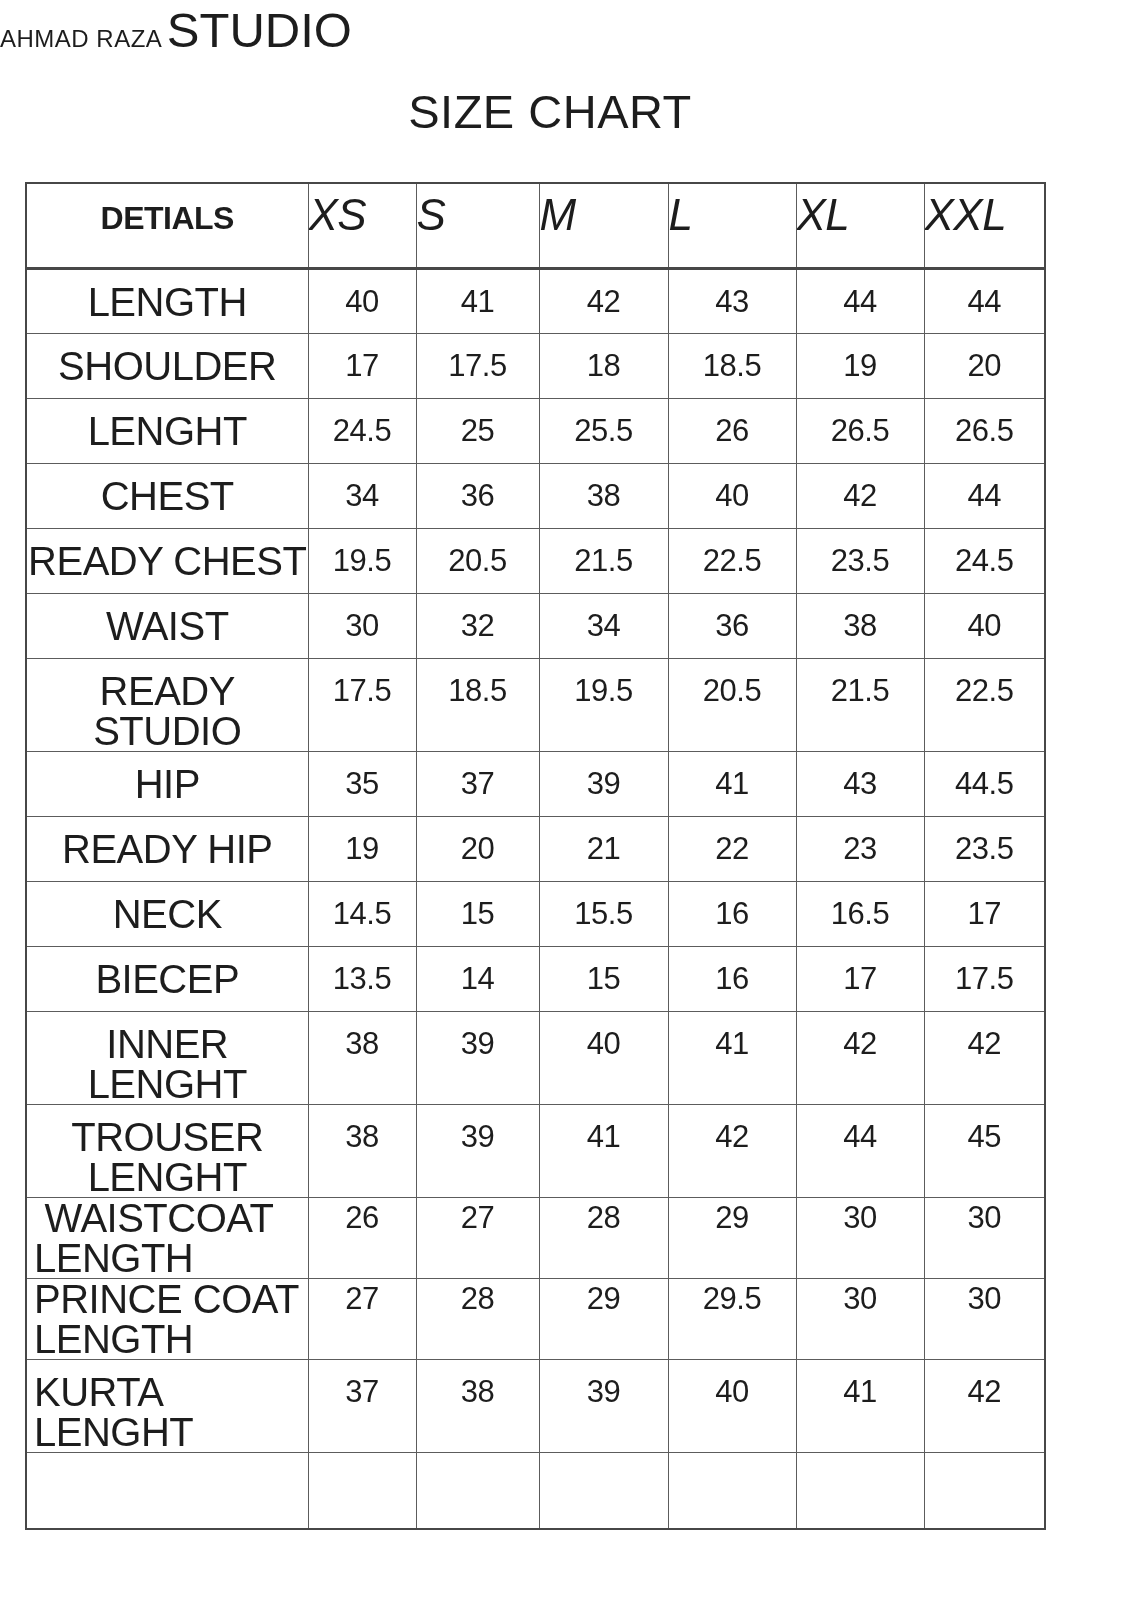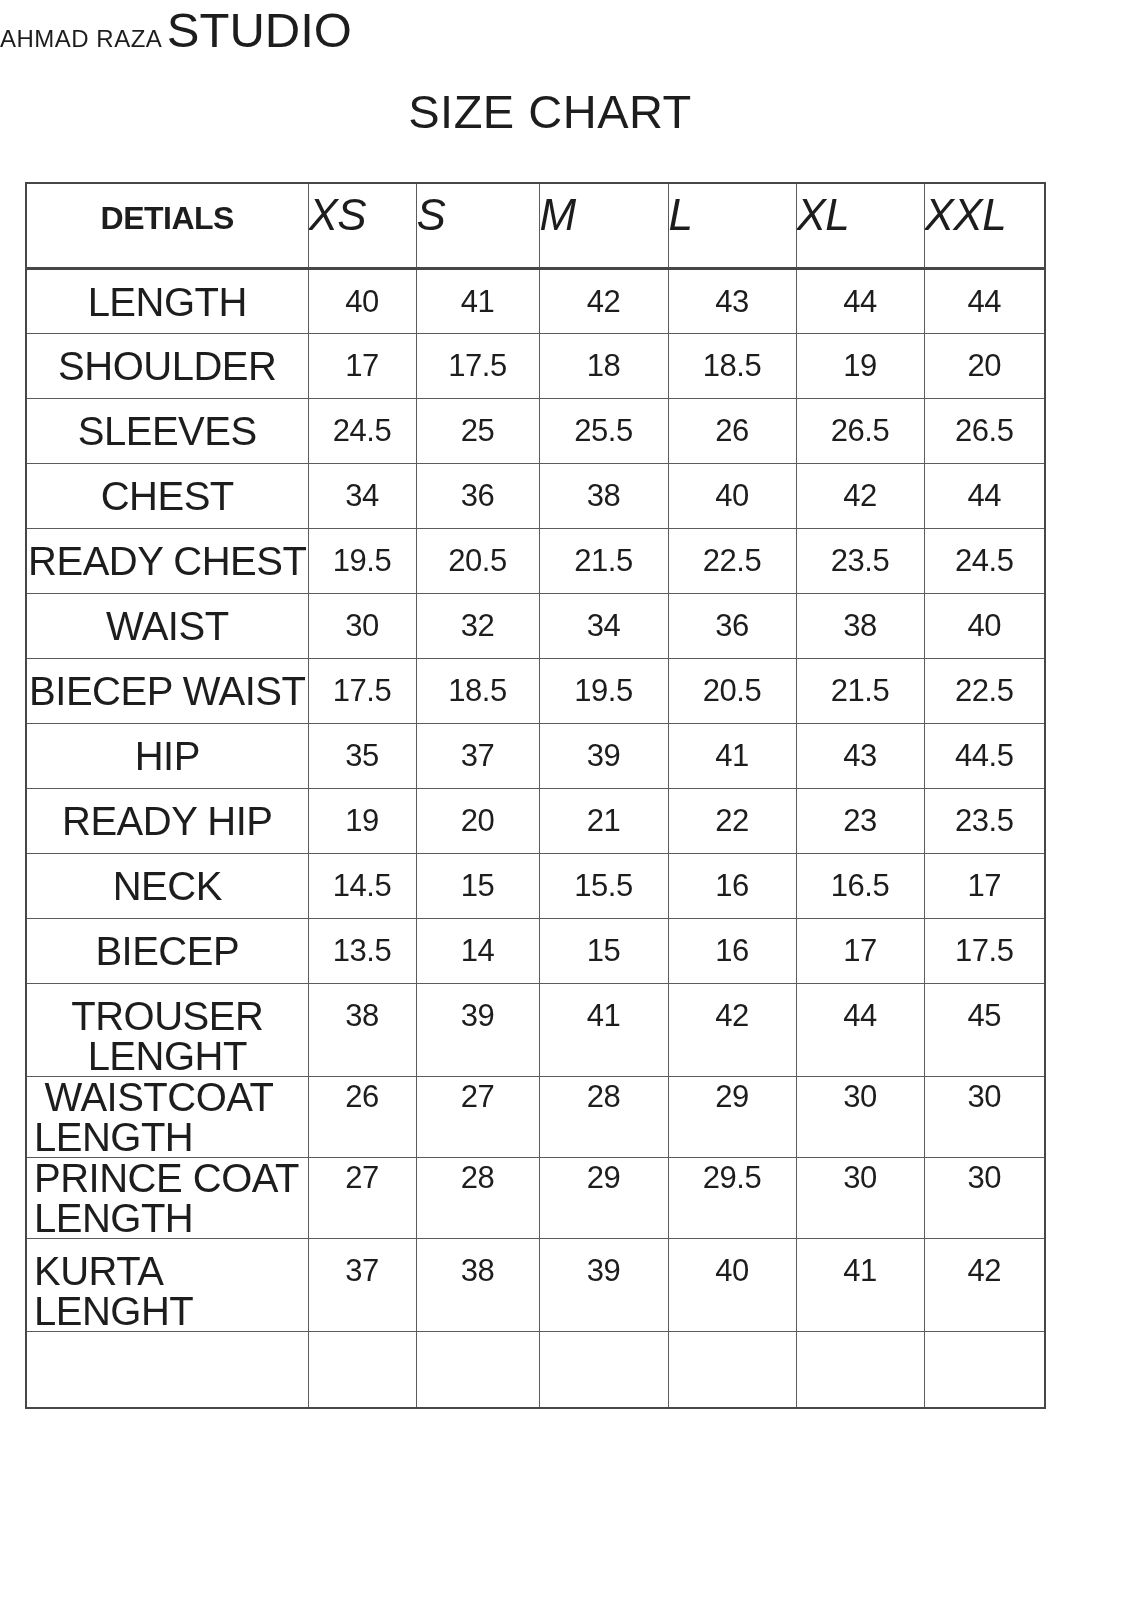--- a/index.html
+++ b/index.html
@@ -138,21 +138,21 @@
     <tr class="r">
       <td class="label">SHOULDER</td>
       <td class="value">17</td>
       <td class="value">17.5</td>
       <td class="value">18</td>
       <td class="value">18.5</td>
       <td class="value">19</td>
       <td class="value">20</td>
     </tr>
     <tr class="r">
-      <td class="label">SLEEVES</td>
+      <td class="label">LENGHT</td>
       <td class="value">24.5</td>
       <td class="value">25</td>
       <td class="value">25.5</td>
       <td class="value">26</td>
       <td class="value">26.5</td>
       <td class="value">26.5</td>
     </tr>
     <tr class="r">
       <td class="label">CHEST</td>
       <td class="value">34</td>
@@ -174,21 +174,21 @@
     <tr class="r">
       <td class="label">WAIST</td>
       <td class="value">30</td>
       <td class="value">32</td>
       <td class="value">34</td>
       <td class="value">36</td>
       <td class="value">38</td>
       <td class="value">40</td>
     </tr>
     <tr class="r">
-      <td class="label">BIECEP WAIST</td>
+      <td class="label">READY STUDIO</td>
       <td class="value">17.5</td>
       <td class="value">18.5</td>
       <td class="value">19.5</td>
       <td class="value">20.5</td>
       <td class="value">21.5</td>
       <td class="value">22.5</td>
     </tr>
     <tr class="r">
       <td class="label">HIP</td>
       <td class="value">35</td>
@@ -219,20 +219,29 @@
     <tr class="r">
       <td class="label">BIECEP</td>
       <td class="value">13.5</td>
       <td class="value">14</td>
       <td class="value">15</td>
       <td class="value">16</td>
       <td class="value">17</td>
       <td class="value">17.5</td>
     </tr>
     <tr class="r">
+      <td class="label">INNER LENGHT</td>
+      <td class="value">38</td>
+      <td class="value">39</td>
+      <td class="value">40</td>
+      <td class="value">41</td>
+      <td class="value">42</td>
+      <td class="value">42</td>
+    </tr>
+    <tr class="r">
       <td class="label">TROUSER LENGHT</td>
       <td class="value">38</td>
       <td class="value">39</td>
       <td class="value">41</td>
       <td class="value">42</td>
       <td class="value">44</td>
       <td class="value">45</td>
     </tr>
     <tr class="r-tall">
       <td class="label left">&nbsp;WAISTCOAT

